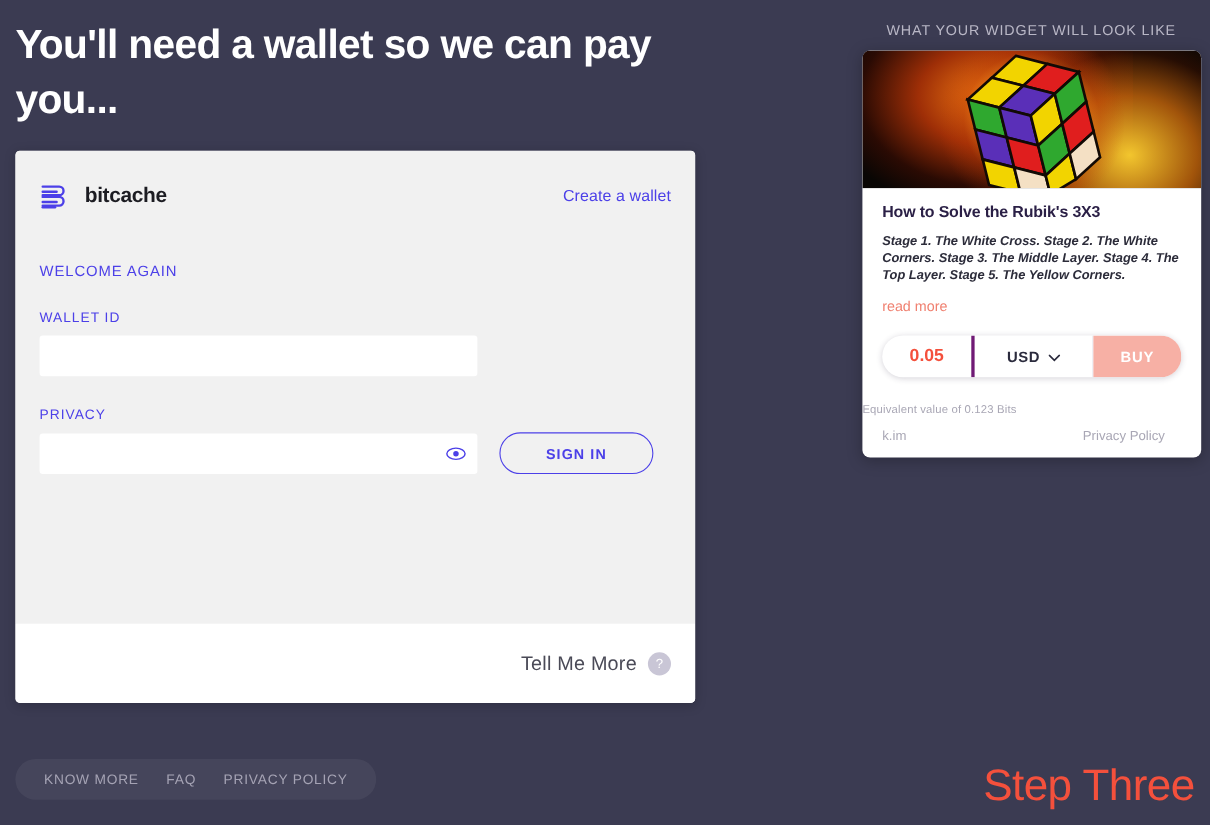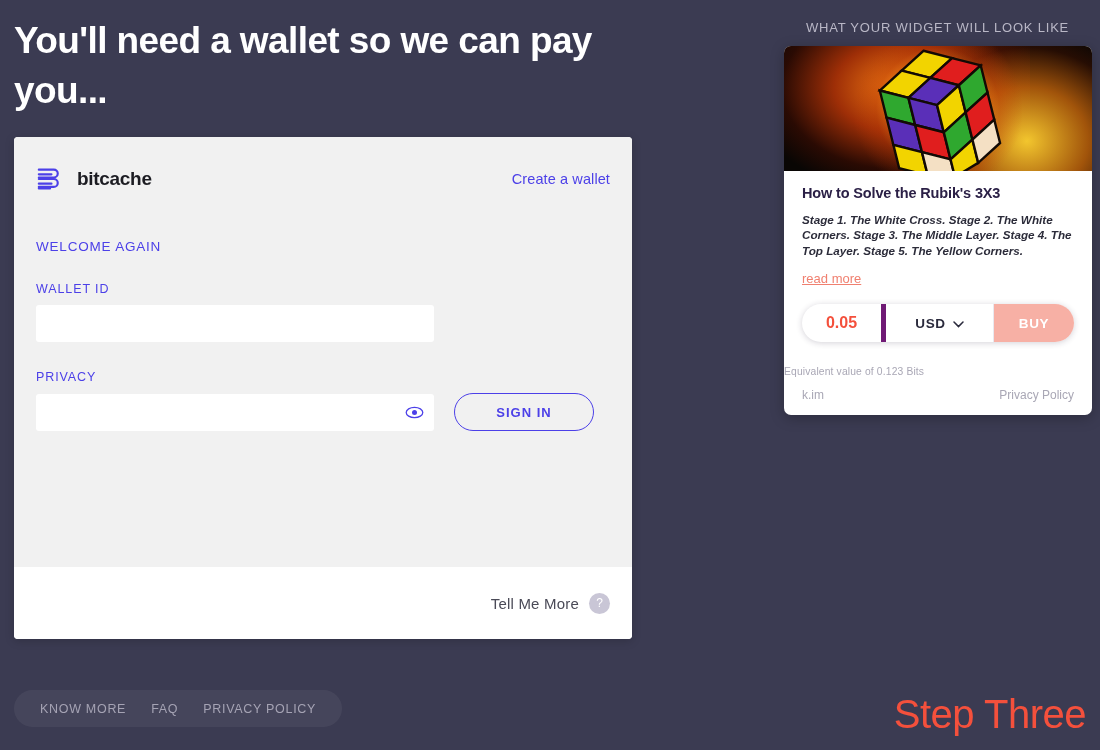--- a/index.html
+++ b/index.html
@@ -164,21 +164,21 @@
     height: 72px;
     background: #ffffff;
     display: flex;
     align-items: center;
     justify-content: flex-end;
     padding-right: 22px;
     gap: 10px;
   }
 
   .tell-more-text {
-    font-size: 15px;
+    font-size: 18px;
     color: #4a4a57;
     letter-spacing: 0.2px;
     cursor: pointer;
   }
 
   .help-badge {
     width: 21px;
     height: 21px;
     border-radius: 50%;
     background: #c9c6d6;
@@ -311,21 +311,20 @@
     line-height: 15.4px;
     margin-top: 11px;
     font-style: italic;
   }
 
   .read-more {
     display: inline-block;
     margin-top: 13px;
     color: #f08070;
     font-size: 13px;
-    text-decoration: underline;
     cursor: pointer;
   }
 
   .buy-bar {
     margin: 13px 18px 0 18px;
     height: 38px;
     border-radius: 19px;
     display: flex;
     overflow: hidden;
     background: #ffffff;
@@ -333,21 +332,21 @@
   }
 
   .buy-amount {
     flex: 0 0 84px;
     display: flex;
     align-items: center;
     justify-content: center;
     color: #f4503c;
     font-size: 16px;
     font-weight: bold;
-    border-right: 5px solid #701a75;
+    border-right: 3px solid #701a75;
     cursor: text;
   }
 
   .buy-currency {
     flex: 1 1 auto;
     display: flex;
     align-items: center;
     justify-content: center;
     gap: 7px;
     color: #2b2b3d;
@@ -376,21 +375,21 @@
     color: #a9a7b5;
     font-size: 10.3px;
     margin-top: 24px;
     letter-spacing: 0.15px;
   }
 
   .widget-footer {
     display: flex;
     align-items: center;
     justify-content: space-between;
-    padding: 11px 18px 13px 18px;
+    padding: 11px 33px 13px 18px;
     color: #a9a7b5;
     font-size: 12px;
   }
 
   .widget-footer span { cursor: pointer; }
 </style>
 </head>
 <body>
 
 <h1 class="headline">You'll need a wallet so we can pay you...</h1>

